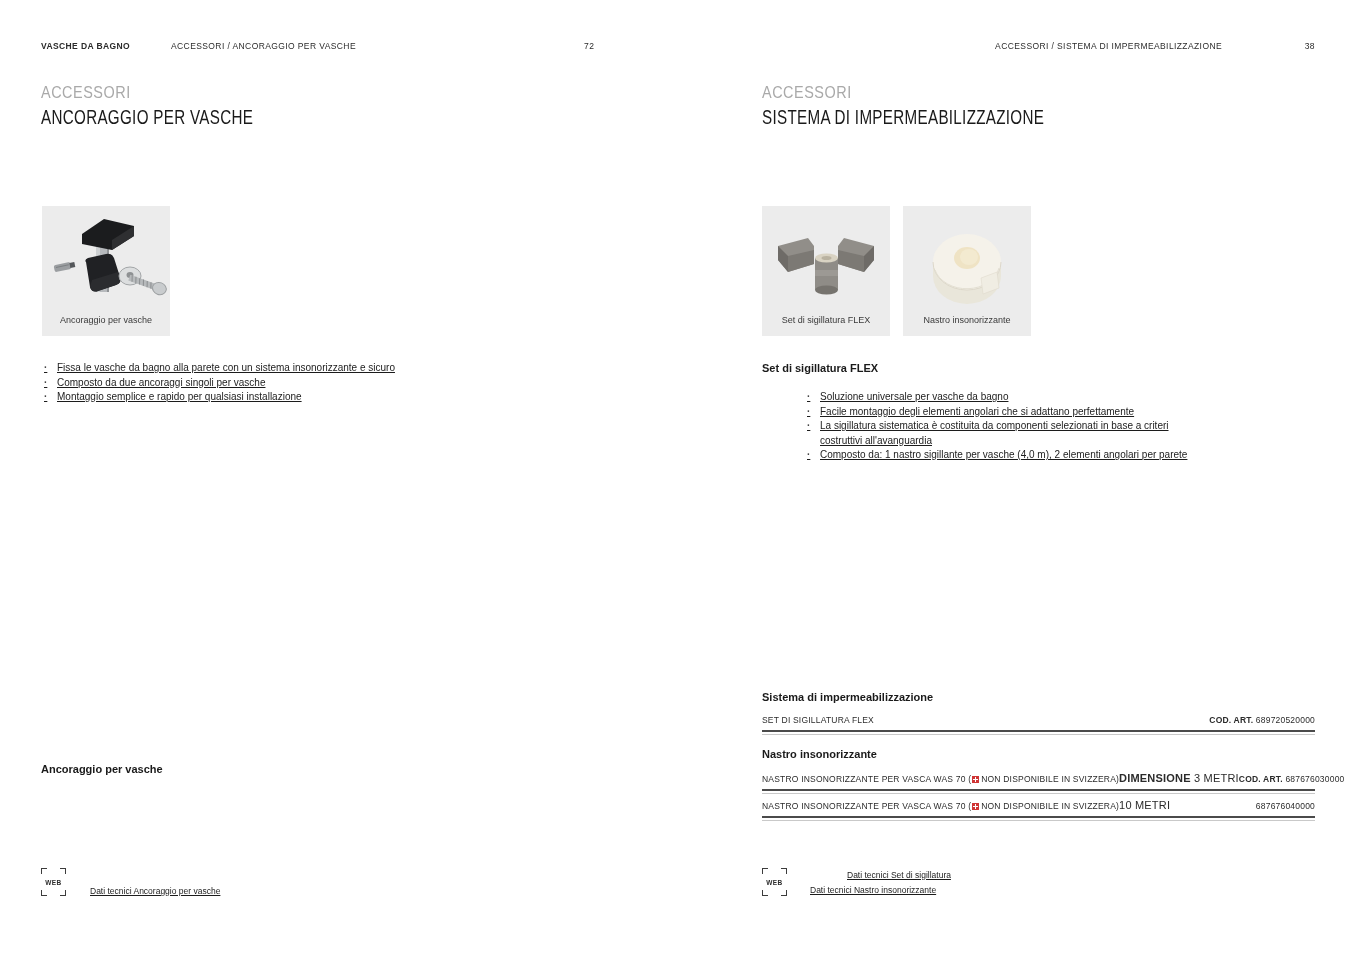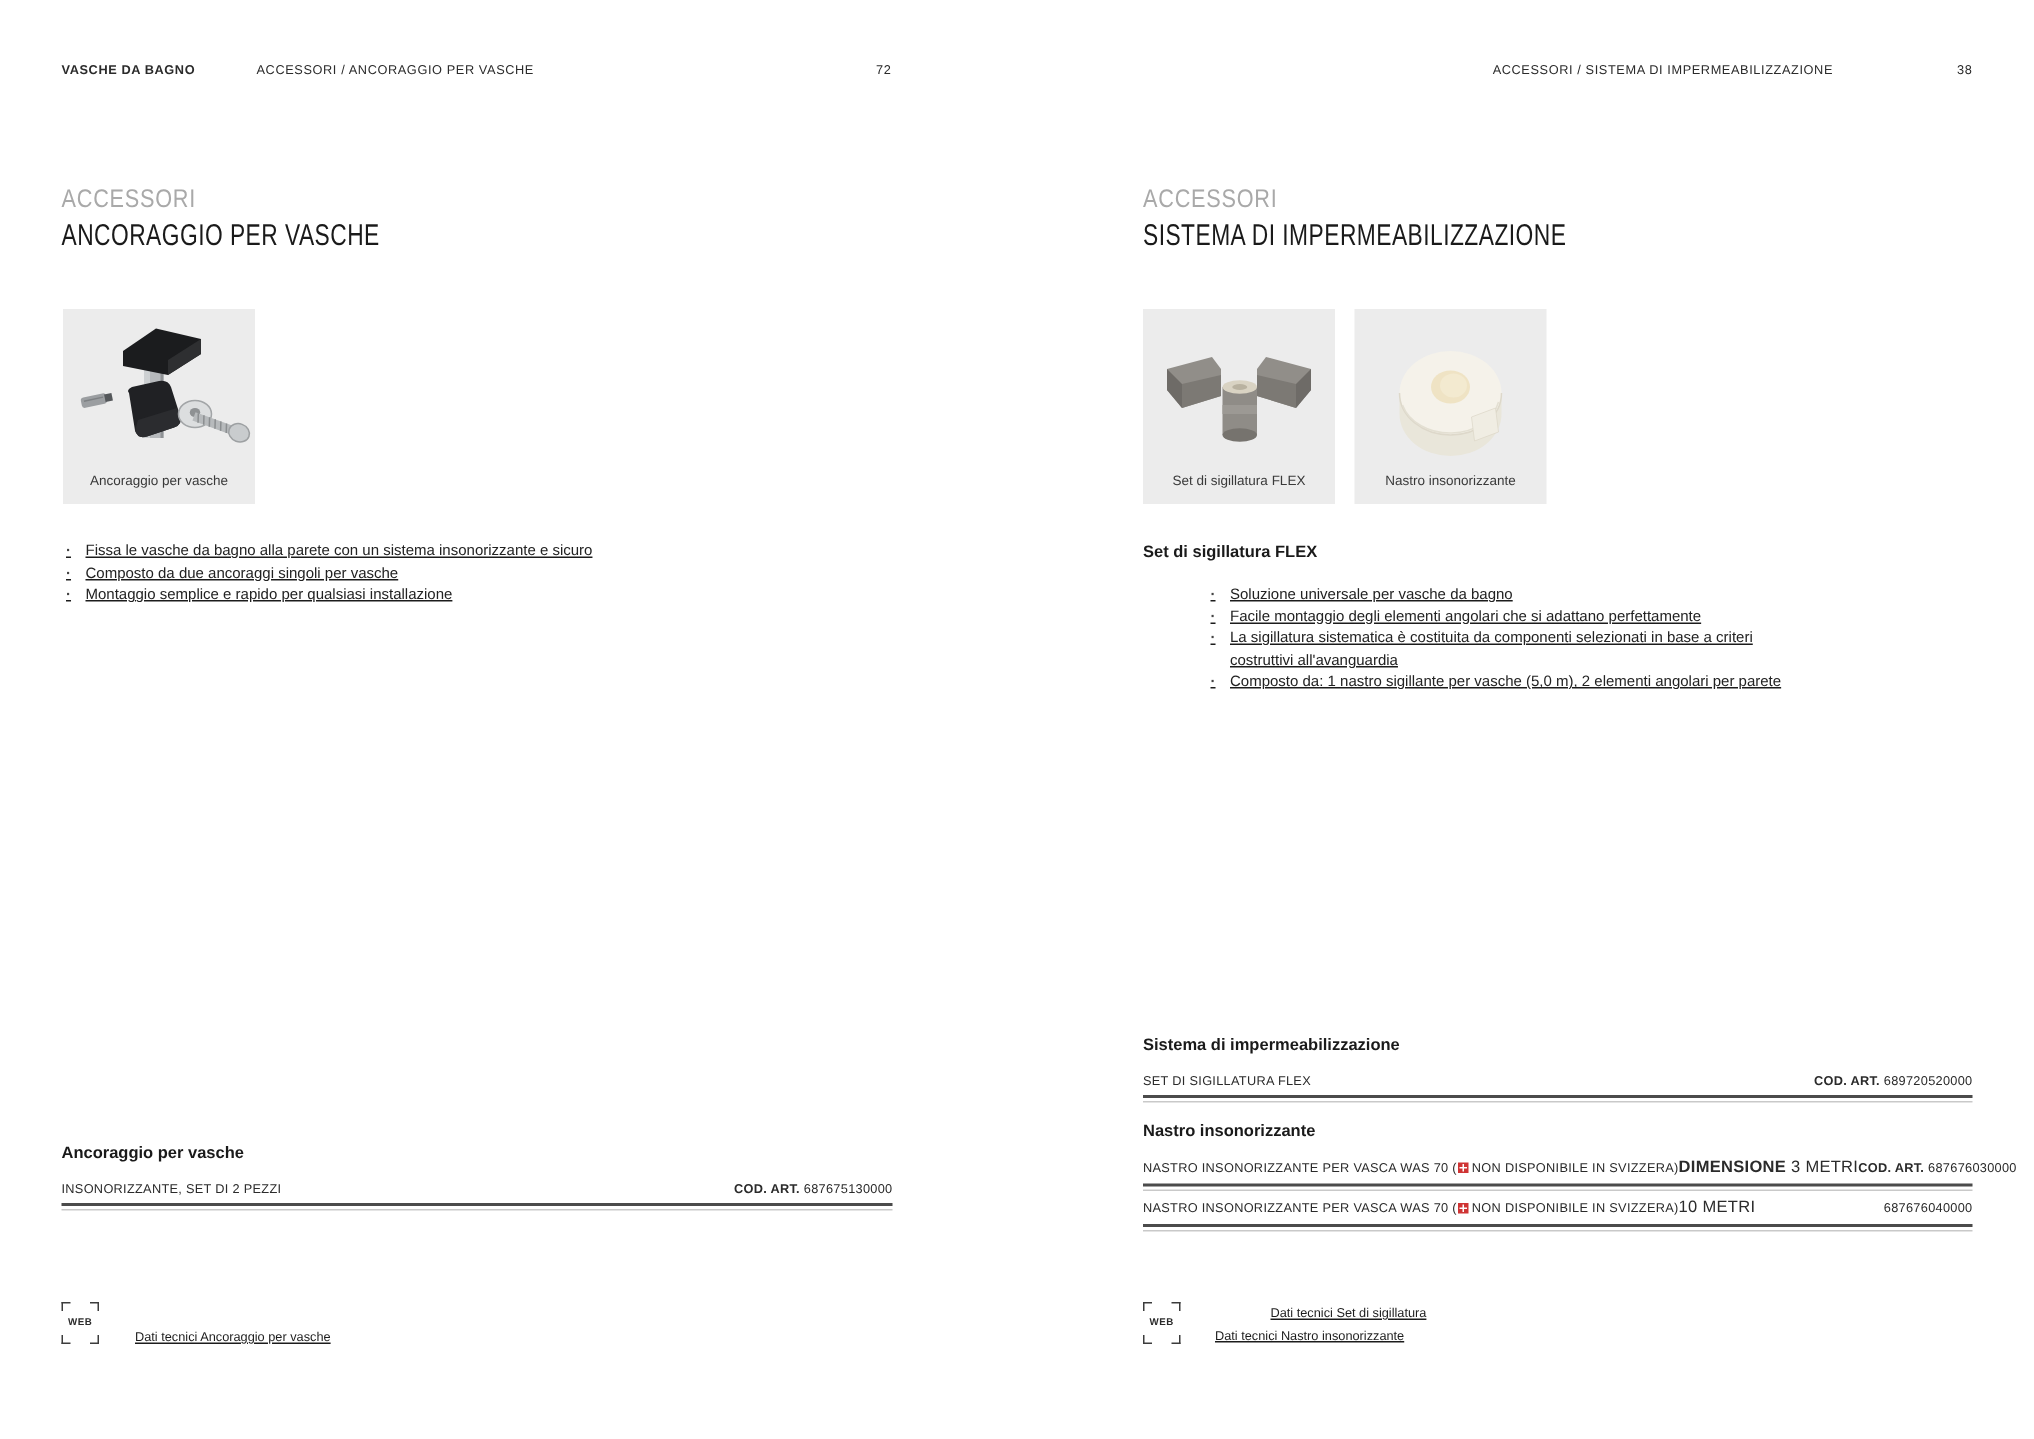--- a/index.html
+++ b/index.html
@@ -5,21 +5,21 @@
   * { margin:0; padding:0; box-sizing:border-box; }
   html,body { background:#ffffff; }
   body { font-family:"Liberation Sans", sans-serif; color:#1c1c1c; }
   .canvas { position:relative; width:1356px; height:959px; background:#ffffff; overflow:hidden; }
 
   
   .runhead { position:absolute; top:41px; font-size:8.5px; letter-spacing:0.4px; color:#2b2b2b; white-space:nowrap; }
   .runhead.bold { font-weight:bold; }
 
   
-  .title-block { position:absolute; top:83px;margin-top:40px; }
+  .title-block { position:absolute; top:83px; }
   .eyebrow { font-size:17px; color:#a9a9a9; letter-spacing:0.6px; transform:scaleX(0.85); transform-origin:left bottom; white-space:nowrap; }
   .heading { font-size:20px; color:#1a1a1a; letter-spacing:0.4px; margin-top:3px; transform:scaleX(0.76); transform-origin:left bottom; white-space:nowrap; }
 
   
   .img-box { position:absolute; top:206px; width:128px; height:130px; background:#ececec; }
   .img-box svg { position:absolute; top:8px; left:0; width:128px; height:96px; }
   .img-caption { position:absolute; bottom:11px; left:0; width:100%; text-align:center; font-size:9px; color:#3a3a3a; }
 
   
   .bullets { position:absolute;text-decoration:underline; }
@@ -98,27 +98,20 @@
     <div class="bullet">
         <span>Composto da due ancoraggi singoli per vasche</span>
       </div>
     <div class="bullet">
         <span>Montaggio semplice e rapido per qualsiasi installazione</span>
       </div>
   </div>
 
   <div class="prod-table" style="left:41px; top:763px; width:554px;">
     <div class="t-heading">Ancoraggio per vasche</div>
-    <div class="t-row">
-      <span class="t-desc">INSONORIZZANTE, SET DI 2 PEZZI</span>
-      <span class="t-cod">
-        <span class="lbl">COD. ART.</span>
-        <span>687675130000</span>
-      </span>
-    </div>
   </div>
 
   <div class="web-icon" style="left:41px; top:868px;">
     <span class="c tl"></span>
       <span class="c tr"></span>
       <span class="c bl"></span>
       <span class="c br"></span>
     <span class="web-label">WEB</span>
   </div>
   <a class="tech-link" style="left:90px; top:886px;">Dati tecnici Ancoraggio per vasche</a>
@@ -166,21 +159,21 @@
     <div class="bullet">
         <span>Soluzione universale per vasche da bagno</span>
       </div>
     <div class="bullet">
         <span>Facile montaggio degli elementi angolari che si adattano perfettamente</span>
       </div>
     <div class="bullet">
         <span>La sigillatura sistematica è costituita da componenti selezionati in base a criteri costruttivi all'avanguardia</span>
       </div>
     <div class="bullet">
-        <span>Composto da: 1 nastro sigillante per vasche (5,0 m), 2 elementi angolari per parete</span>
+        <span>Composto da: 1 nastro sigillante per vasche (4,0 m), 2 elementi angolari per parete</span>
       </div>
   </div>
 
   <div class="prod-table" style="left:762px; top:691px; width:553px;">
     <div class="t-heading">Sistema di impermeabilizzazione</div>
     <div class="t-row">
       <span class="t-desc">SET DI SIGILLATURA FLEX</span>
       <span class="t-cod">
         <span class="lbl">COD. ART.</span>
         <span>689720520000</span>

